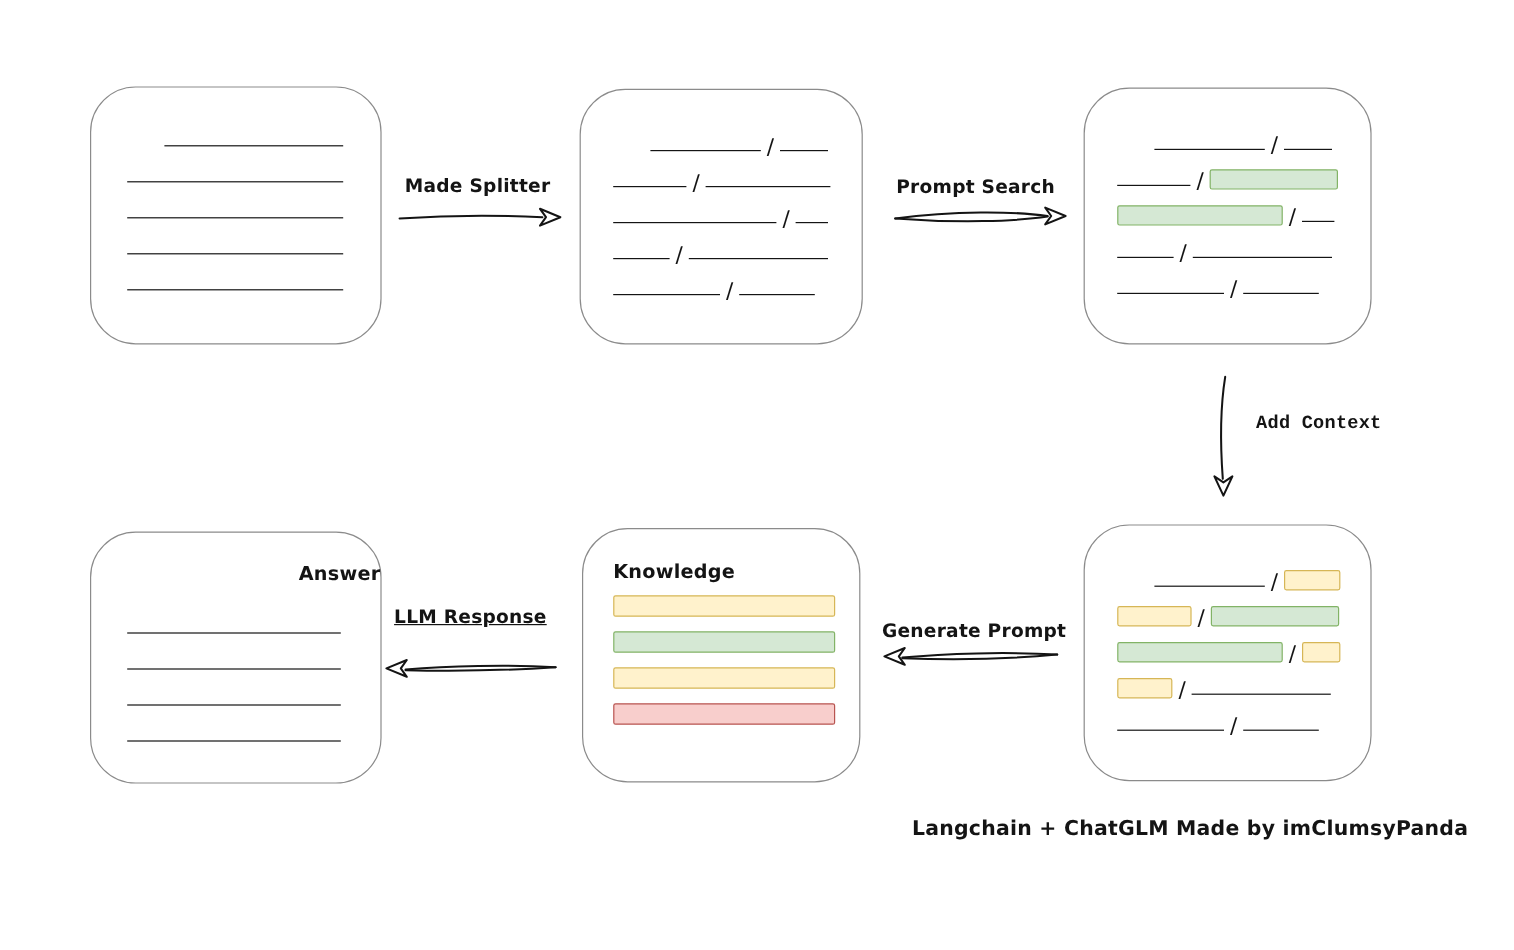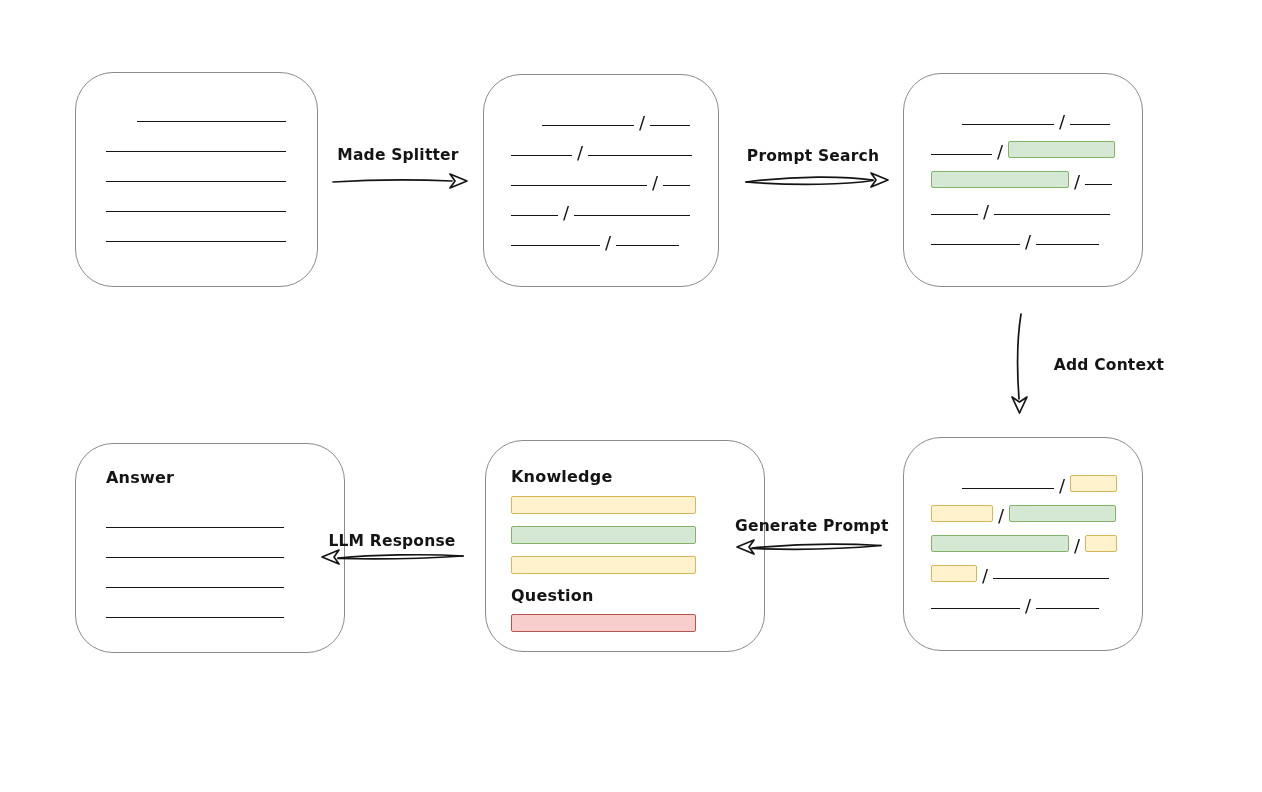--- a/index.html
+++ b/index.html
@@ -142,36 +142,35 @@
           <div class="seg-line" style="width: 116px;"></div>
         </div>
         <div class="split-row">
           <div class="seg-line" style="width: 89px;"></div>
           <div class="slash">/</div>
           <div class="seg-line" style="width: 63px;"></div>
         </div>
       </div>
   </div>
 
-  <div class="docbox" style="left:485px;top:440px;width:280px;height:212px;">
+  <div class="docbox" style="left:485px;top:440px;width:232px;height:212px;">
     <div style="padding:26px 0 0 25px;">
       <div class="box-title">Knowledge</div>
       <div style="margin-top:9px;">
           <div class="kbar chip chip-yellow"></div>
           <div class="kbar chip chip-green"></div>
           <div class="kbar chip chip-yellow"></div>
         </div>
-      <div class="box-title" style="margin-top:2px;">Question</div>
       <div style="margin-top:8px;">
           <div class="kbar chip chip-red"></div>
         </div>
     </div>
   </div>
 
-  <div class="docbox" style="left:75px;top:443px;width:270px;height:210px;">
+  <div class="docbox" style="left:75px;top:443px;width:243px;height:210px;text-align:right;">
     <div style="padding:24px 0 0 30px;">
       <div class="box-title">Answer</div>
       <div style="margin-top:10px;">
           <div class="doc-line" style="width: 178px;"></div>
           <div class="doc-line" style="width: 178px;"></div>
           <div class="doc-line" style="width: 178px;"></div>
           <div class="doc-line" style="width: 178px;"></div>
         </div>
     </div>
   </div>
@@ -204,18 +203,19 @@
       <g>
         <path d="M463,556 C424,553.5 372,555 338,558"></path>
         <path d="M463,556 C426,558.5 378,559.5 338,558.5"></path>
         <path d="M339,550 L322,557 L339,564 L334,557 Z" fill="#ffffff"></path>
       </g>
     </g>
   </svg>
 
   <div class="arrow-label" style="left:328px;top:146px;width:140px;">Made Splitter</div>
   <div class="arrow-label" style="left:742px;top:147px;width:142px;">Prompt Search</div>
-  <div class="arrow-label" style="left:1034px;top:356px;width:130px;text-align:right;">Add Context</div>
+  <div class="arrow-label" style="left:1034px;top:344px;width:130px;text-align:center;font-family:Liberation Mono, monospace;">Add Context</div>
   <div class="arrow-label" style="left:735px;top:517px;width:150px;">Generate Prompt</div>
-  <div class="arrow-label" style="left:322px;top:532px;width:140px;">LLM Response</div>
-
+  <div class="arrow-label" style="left:322px;top:505px;width:140px;text-decoration:underline;">LLM Response</div>
+
+  <div class="footer-caption">Langchain + ChatGLM Made by imClumsyPanda</div>
 
 </div>
 
 </body></html>

